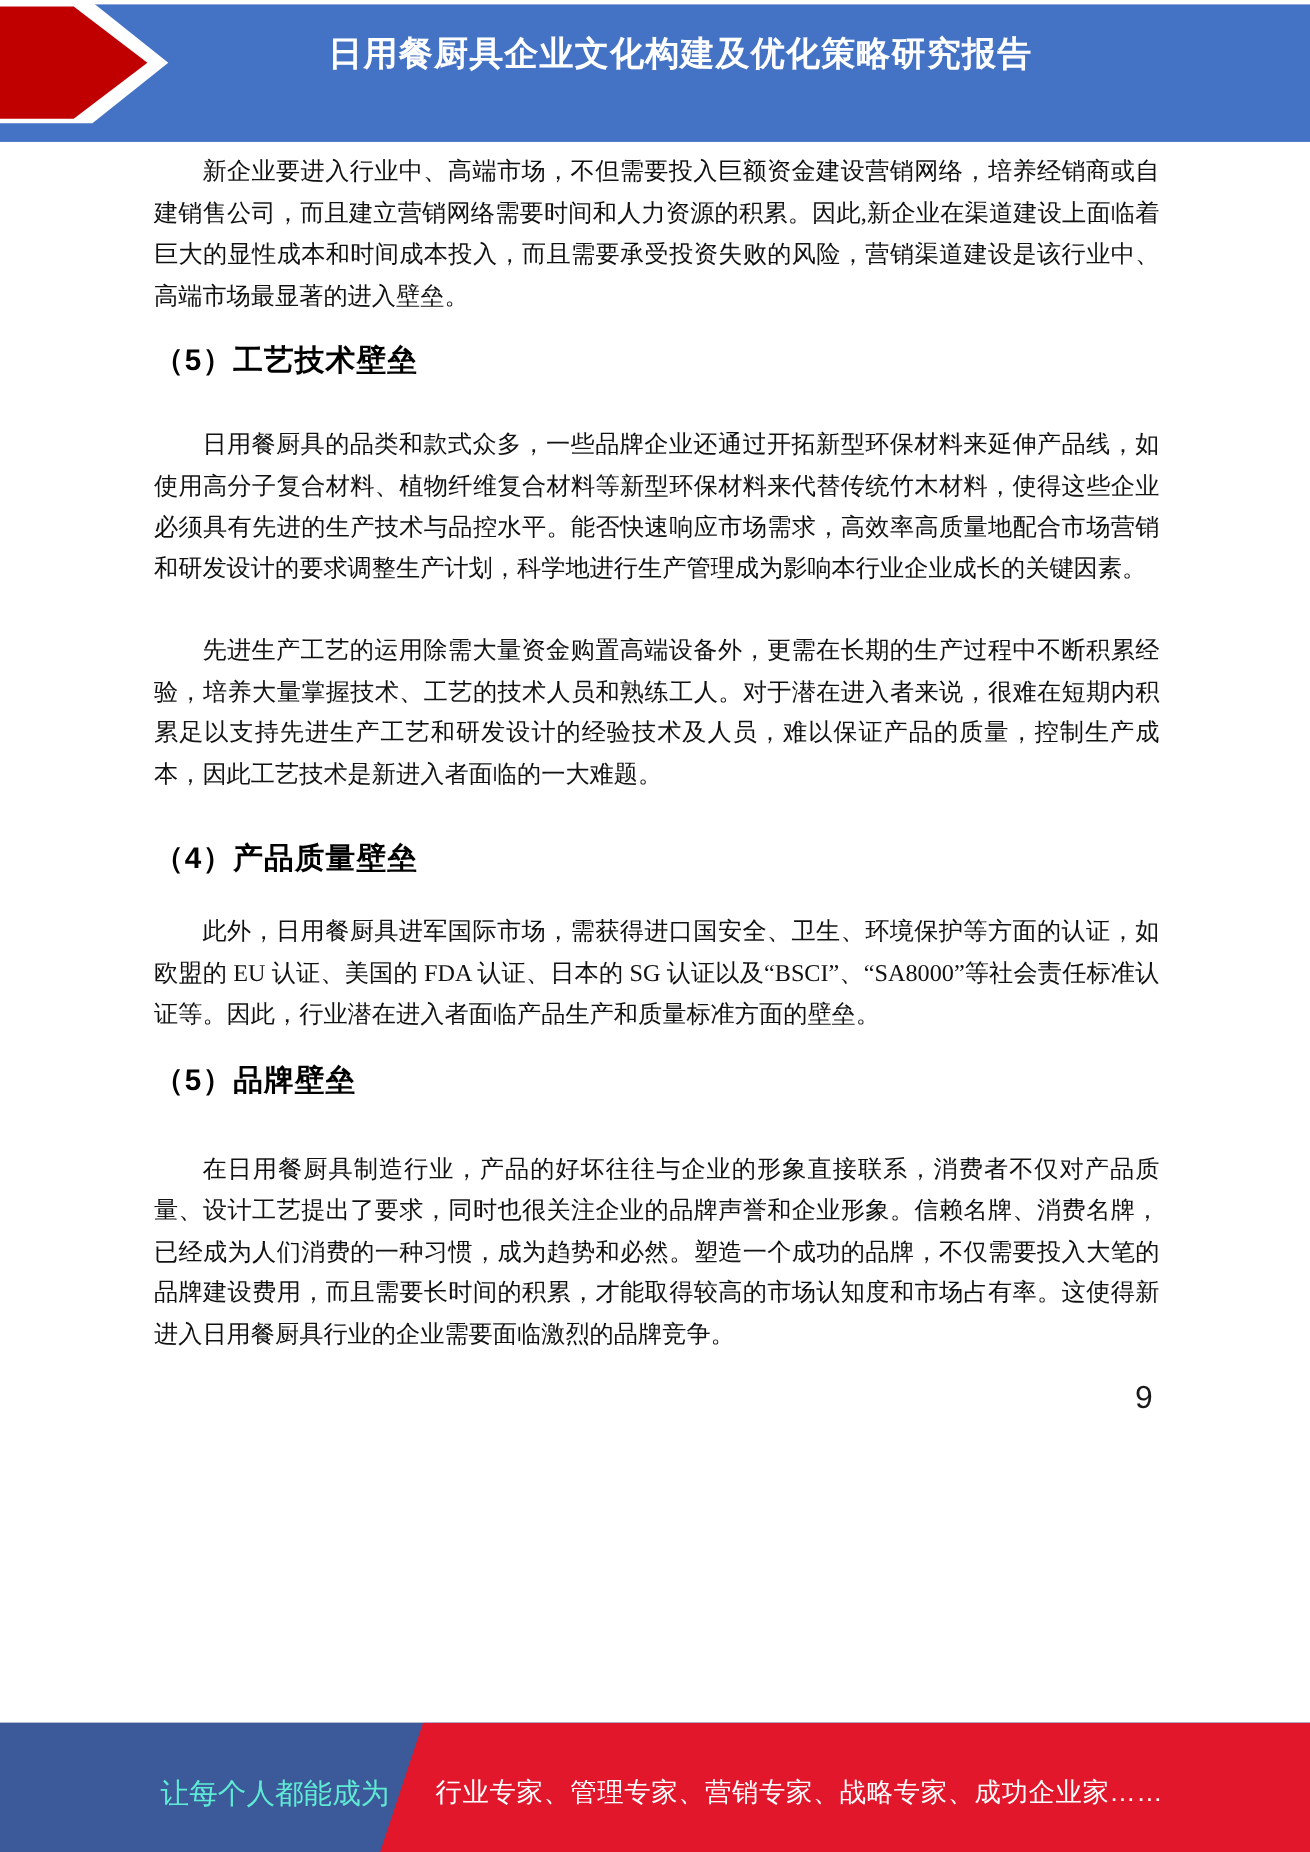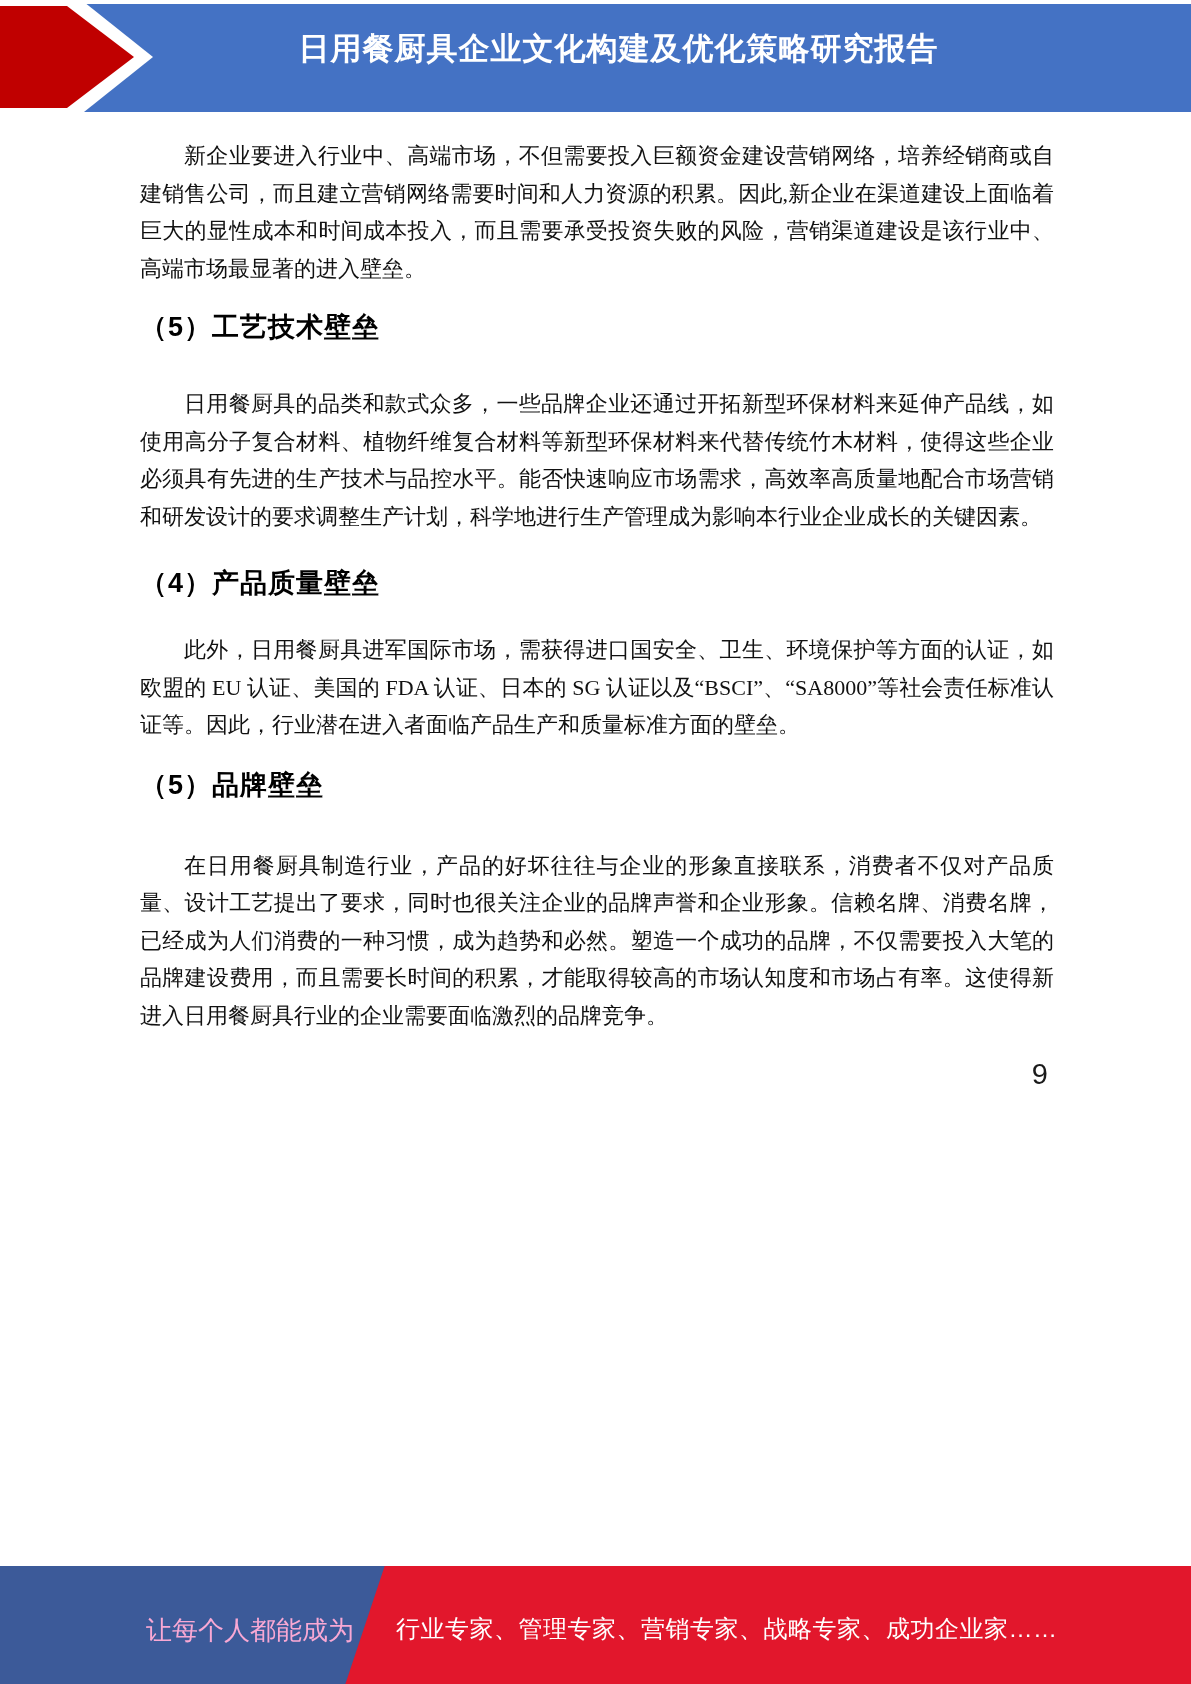--- a/index.html
+++ b/index.html
@@ -1,58 +1,58 @@
 <!DOCTYPE html>
 <html lang="zh"><head>
 <meta charset="utf-8">
 <style>
   html,body{margin:0;padding:0;}
   body{
     width:1191px;height:1684px;position:relative;background:#ffffff;overflow:hidden;
     font-family:"Liberation Serif","DejaVu Serif",serif;color:#111;
   }
   
-  .banner{position:absolute;top:4px;left:0;width:1191px;height:108px;background:#4472C4;}
+  .banner{position:absolute;top:4px;left:0;width:1191px;height:125px;background:#4472C4;}
   .banner-title{
     position:absolute;top:24px;left:0;width:100%;box-sizing:border-box;padding-left:46px;
     text-align:center;color:#ffffff;font-family:"Liberation Sans","DejaVu Sans",sans-serif;
     font-weight:bold;font-size:31px;letter-spacing:1px;white-space:nowrap;
   }
   .arrow-wrap{position:absolute;top:0;left:0;width:160px;height:124px;}
   
   .content{position:absolute;top:0;left:140px;width:914px;}
   .para{
     font-size:22px;line-height:37.5px;text-align:justify;text-justify:inter-ideograph;
     text-indent:2em;margin:0;
   }
   .heading{
     font-family:"Liberation Sans","DejaVu Sans",sans-serif;font-weight:bold;
     font-size:27px;line-height:35px;margin:0;color:#000;letter-spacing:1px;
   }
   .m-p1{margin-top:137px;}
   .m-h3{margin-top:23px;}
   .m-s3p1{margin-top:40px;}
   .m-s3p2{margin-top:37px;}
-  .m-h4{margin-top:31px;}
+  .m-h4{margin-top:41px;}
   .m-s4p1{margin-top:44px;}
   .m-s4p2{margin-top:30px;}
   .m-h5{margin-top:24px;}
   .m-s5p1{margin-top:44px;}
   .page-number{
     margin-top:24px;text-align:right;padding-right:6px;
     font-family:"Liberation Sans","DejaVu Sans",sans-serif;font-size:29px;color:#1a1a1a;
   }
   
   .footer{position:absolute;left:0;bottom:0;width:1191px;height:118px;background:#3C5A99;}
   .footer-red{
     position:absolute;top:0;left:0;width:100%;height:100%;background:#E2172C;
     clip-path:polygon(32.3% 0, 100% 0, 100% 100%, 29% 100%);
   }
   .footer-left-text{
-    position:absolute;left:146px;top:47px;color:#f9a8d4;font-size:26px;white-space:nowrap;
+    position:absolute;left:146px;top:47px;color:#5eead4;font-size:26px;white-space:nowrap;
     font-family:Liberation Serif, serif;
   }
   .footer-right-text{
     position:absolute;left:396px;top:47px;color:#ffffff;font-size:24px;letter-spacing:0.5px;
     white-space:nowrap;font-family:Liberation Sans, sans-serif;
   }
 </style>
 </head>
 <body>
 
@@ -63,20 +63,21 @@
   <svg width="160" height="124" viewBox="0 0 160 124" xmlns="http://www.w3.org/2000/svg">
     <polygon points="0,2 84,2 153,57 84,112 0,112" fill="#FFFFFF"></polygon>
     <polygon points="0,6 67,6 134,57 67,108 0,108" fill="#C00000"></polygon>
   </svg>
 </div>
 
 <div class="content">
   <p class="para m-p1">新企业要进入行业中、高端市场，不但需要投入巨额资金建设营销网络，培养经销商或自建销售公司，而且建立营销网络需要时间和人力资源的积累。因此,新企业在渠道建设上面临着巨大的显性成本和时间成本投入，而且需要承受投资失败的风险，营销渠道建设是该行业中、高端市场最显著的进入壁垒。</p>
   <h2 class="heading m-h3">（5）工艺技术壁垒</h2>
   <p class="para m-s3p1">日用餐厨具的品类和款式众多，一些品牌企业还通过开拓新型环保材料来延伸产品线，如使用高分子复合材料、植物纤维复合材料等新型环保材料来代替传统竹木材料，使得这些企业必须具有先进的生产技术与品控水平。能否快速响应市场需求，高效率高质量地配合市场营销和研发设计的要求调整生产计划，科学地进行生产管理成为影响本行业企业成长的关键因素。</p>
+  <p class="para m-s3p2">先进生产工艺的运用除需大量资金购置高端设备外，更需在长期的生产过程中不断积累经验，培养大量掌握技术、工艺的技术人员和熟练工人。对于潜在进入者来说，很难在短期内积累足以支持先进生产工艺和研发设计的经验技术及人员，难以保证产品的质量，控制生产成本，因此工艺技术是新进入者面临的一大难题。</p>
   <h2 class="heading m-h4">（4）产品质量壁垒</h2>
   <p class="para m-s4p2">此外，日用餐厨具进军国际市场，需获得进口国安全、卫生、环境保护等方面的认证，如欧盟的 EU 认证、美国的 FDA 认证、日本的 SG 认证以及“BSCI”、“SA8000”等社会责任标准认证等。因此，行业潜在进入者面临产品生产和质量标准方面的壁垒。</p>
   <h2 class="heading m-h5">（5）品牌壁垒</h2>
   <p class="para m-s5p1">在日用餐厨具制造行业，产品的好坏往往与企业的形象直接联系，消费者不仅对产品质量、设计工艺提出了要求，同时也很关注企业的品牌声誉和企业形象。信赖名牌、消费名牌，已经成为人们消费的一种习惯，成为趋势和必然。塑造一个成功的品牌，不仅需要投入大笔的品牌建设费用，而且需要长时间的积累，才能取得较高的市场认知度和市场占有率。这使得新进入日用餐厨具行业的企业需要面临激烈的品牌竞争。</p>
   <div class="page-number">9</div>
 </div>
 
 <div class="footer">
   <div class="footer-red"></div>
   <div class="footer-left-text">让每个人都能成为</div>

